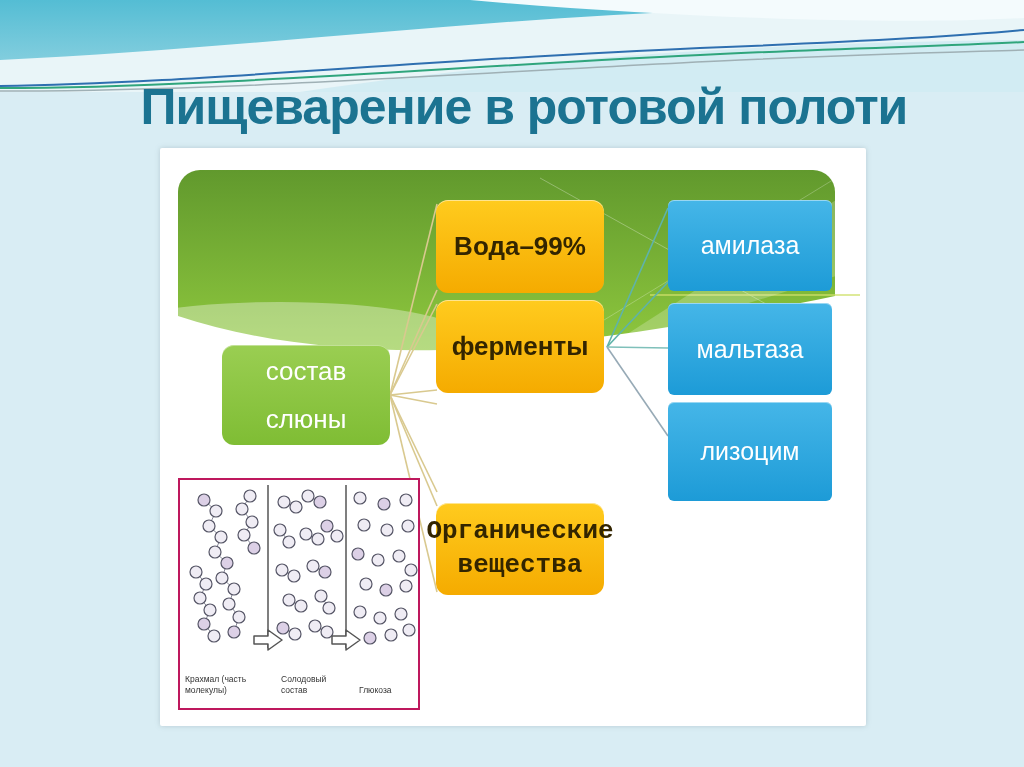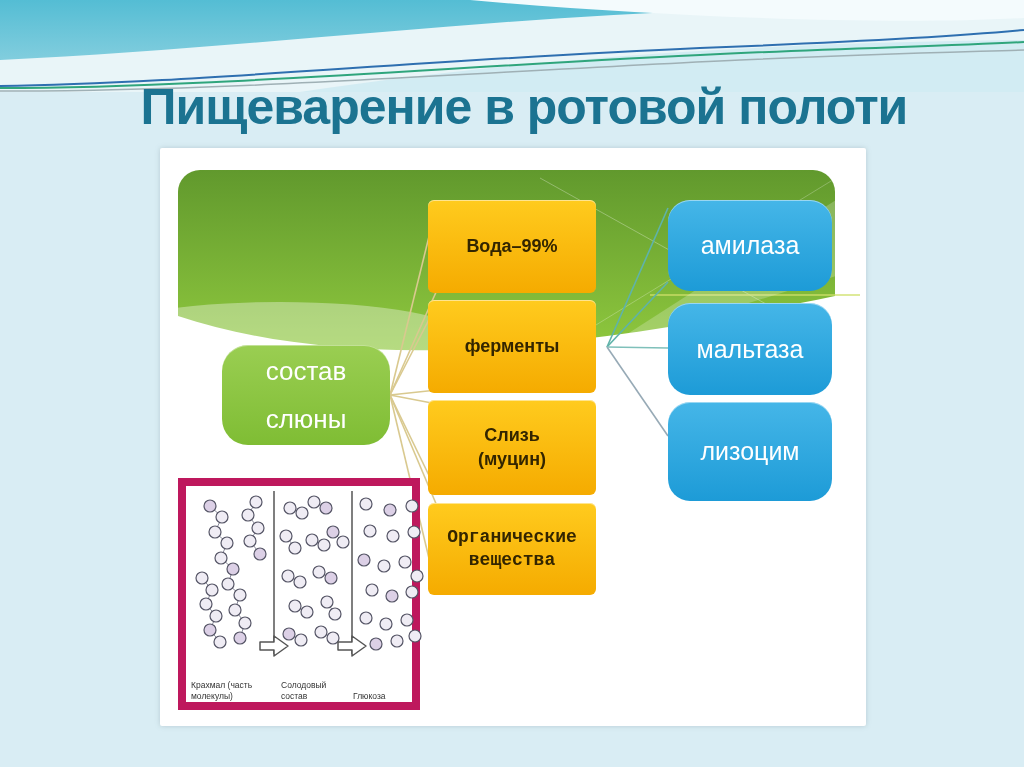--- a/index.html
+++ b/index.html
@@ -6,40 +6,40 @@
   body{font-family:"Liberation Sans",sans-serif;}
   .slide{position:relative;width:1024px;height:767px;background:#d9edf4;overflow:hidden;}
   .header-deco{position:absolute;left:0;top:0;width:1024px;height:92px;}
   .slide-title{position:absolute;left:0;top:78px;width:1024px;text-align:center;
     font-size:50px;font-weight:bold;letter-spacing:-1px;color:#1b7391;margin-left:12px;}
   .content-panel{position:absolute;left:160px;top:148px;width:706px;height:578px;
     background:#ffffff;box-shadow:0 0 5px rgba(120,140,150,.35);border-radius:2px;}
   .diagram-svg{position:absolute;left:0;top:0;width:706px;height:578px;}
   .node{position:absolute;display:flex;align-items:center;justify-content:center;
     text-align:center;white-space:pre-line;}
-  .node-green{left:62px;top:197px;width:168px;height:100px;border-radius:26px;
+  .node-green{left:62px;top:197px;width:168px;height:100px;border-radius:12px;
     background:linear-gradient(180deg,#9ace52,#7fbd34);color:#ffffff;
     font-size:26px;line-height:1.85;box-shadow:inset 0 1px 0 rgba(255,255,255,.4);}
-  .node-yellow{left:268px;width:168px;border-radius:6px;
+  .node-yellow{left:276px;width:168px;border-radius:12px;
     background:linear-gradient(180deg,#ffcb1e,#f5ab00);
-    color:#332500;font-weight:bold;font-size:18px;line-height:1.3;
+    color:#332500;font-weight:bold;font-size:26px;line-height:1.3;
     box-shadow:inset 0 1px 0 rgba(255,255,255,.5);}
   .ny0{top:52px;height:93px;}
   .ny1{top:152px;height:93px;}
   .ny2{top:252px;height:95px;}
   .ny3{top:355px;height:92px;font-family:Liberation Mono, monospace;}
-  .node-blue{left:508px;width:164px;border-radius:22px;
+  .node-blue{left:508px;width:164px;border-radius:6px;
     background:linear-gradient(180deg,#45b6e8,#1d9bd7);
     color:#ffffff;font-size:25px;
     box-shadow:inset 0 1px 0 rgba(255,255,255,.45);}
   .nb0{top:52px;height:91px;}
   .nb1{top:155px;height:92px;}
   .nb2{top:254px;height:99px;}
   .figure{position:absolute;left:18px;top:330px;width:242px;height:232px;
-    background:#ffffff;border:8px solid #be185d;box-sizing:border-box;}
+    background:#ffffff;border:2px solid #be185d;box-sizing:border-box;}
   .figure svg{display:block;}
   .fig-labels{display:flex;justify-content:space-between;align-items:flex-end;
     height:48px;padding:0 5px 8px 5px;box-sizing:border-box;
     font-size:8.5px;line-height:1.3;color:#333;}
   .fig-labels .c0{width:84px;}
   .fig-labels .c1{width:66px;}
   .fig-labels .c2{width:54px;}
 </style>
 </head>
 <body>
@@ -99,22 +99,20 @@
         <line x1="447" y1="199" x2="508" y2="200" stroke="#7fc0ba"></line>
         <line x1="447" y1="199" x2="508" y2="288" stroke="#97aab6"></line>
       </g>
     </svg>
 
     <div class="node node-green">состав
 слюны</div>
 
     <div class="node node-yellow ny0">Вода–99%</div>
     <div class="node node-yellow ny1">ферменты</div>
-    <div class="node node-yellow ny2">Слизь
-(муцин)</div>
     <div class="node node-yellow ny3">Органические
 вещества</div>
 
     <div class="node node-blue nb0">амилаза</div>
     <div class="node node-blue nb1">мальтаза</div>
     <div class="node node-blue nb2">лизоцим</div>
 
     <div class="figure">
       <svg id="molecule-svg" width="238" height="176" viewBox="0 0 238 176">
         <line x1="88" y1="5" x2="88" y2="168" stroke="#555" stroke-width="1.5"></line>

